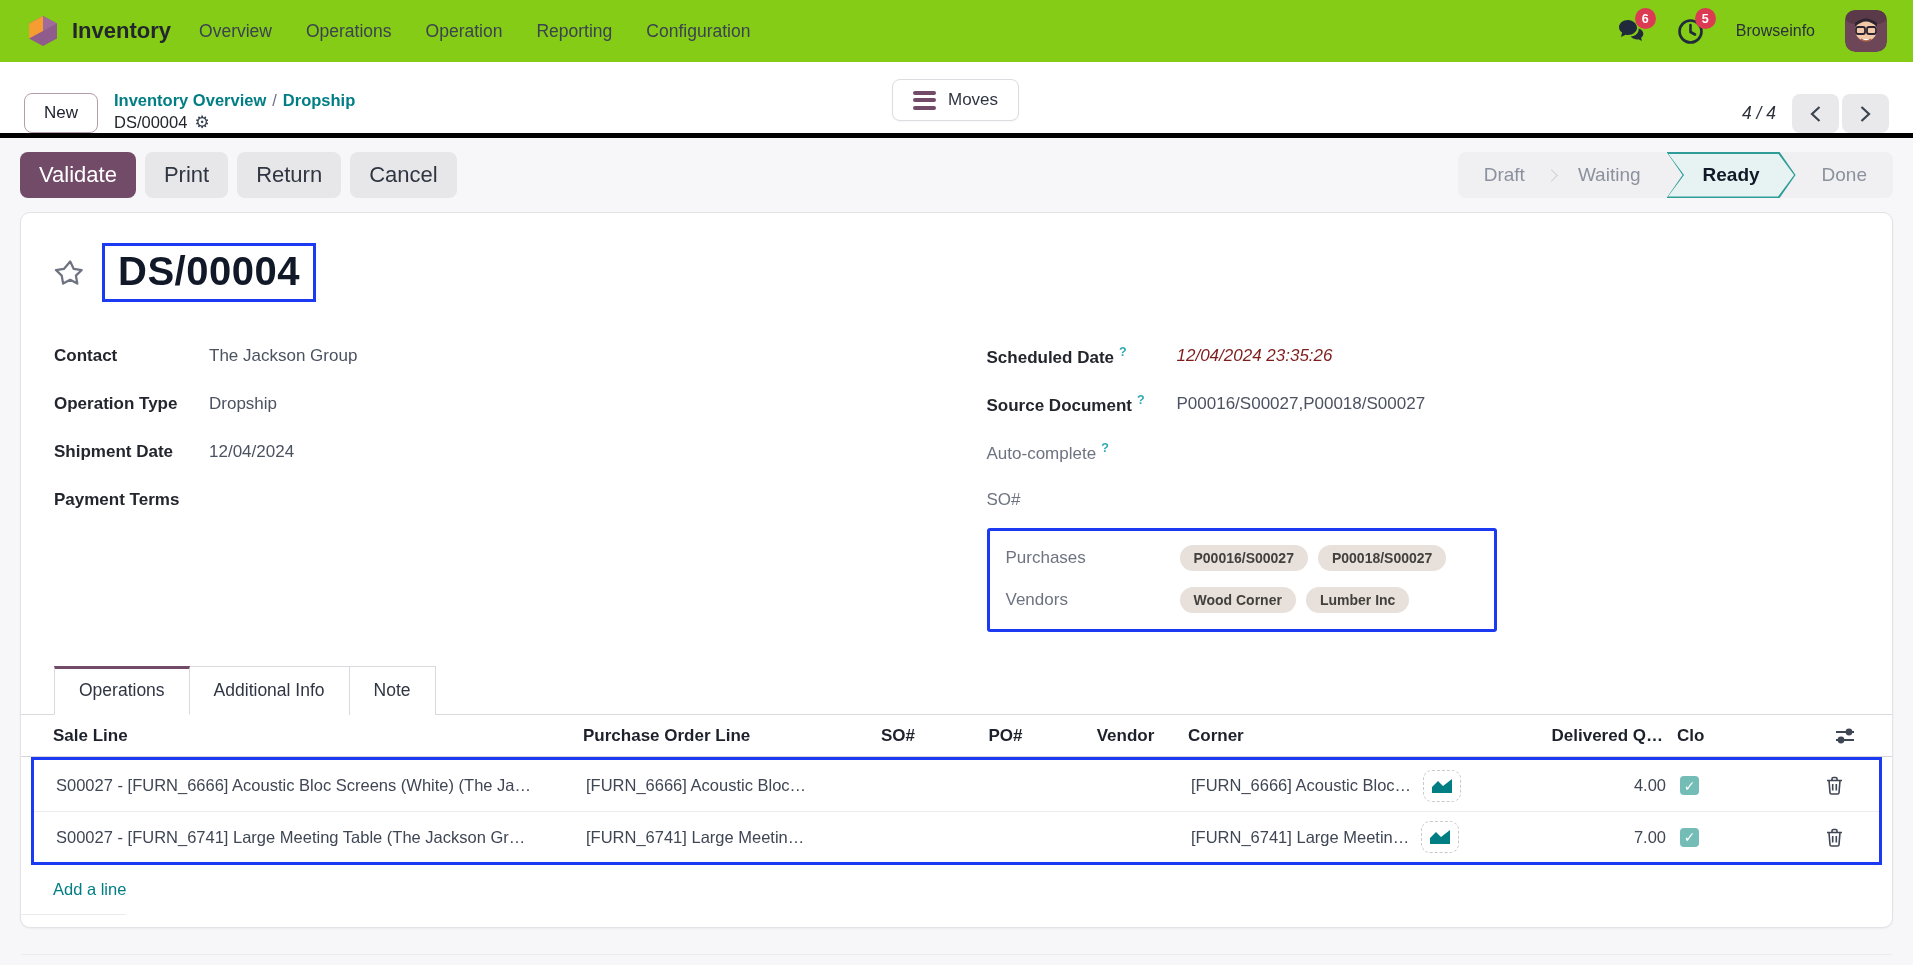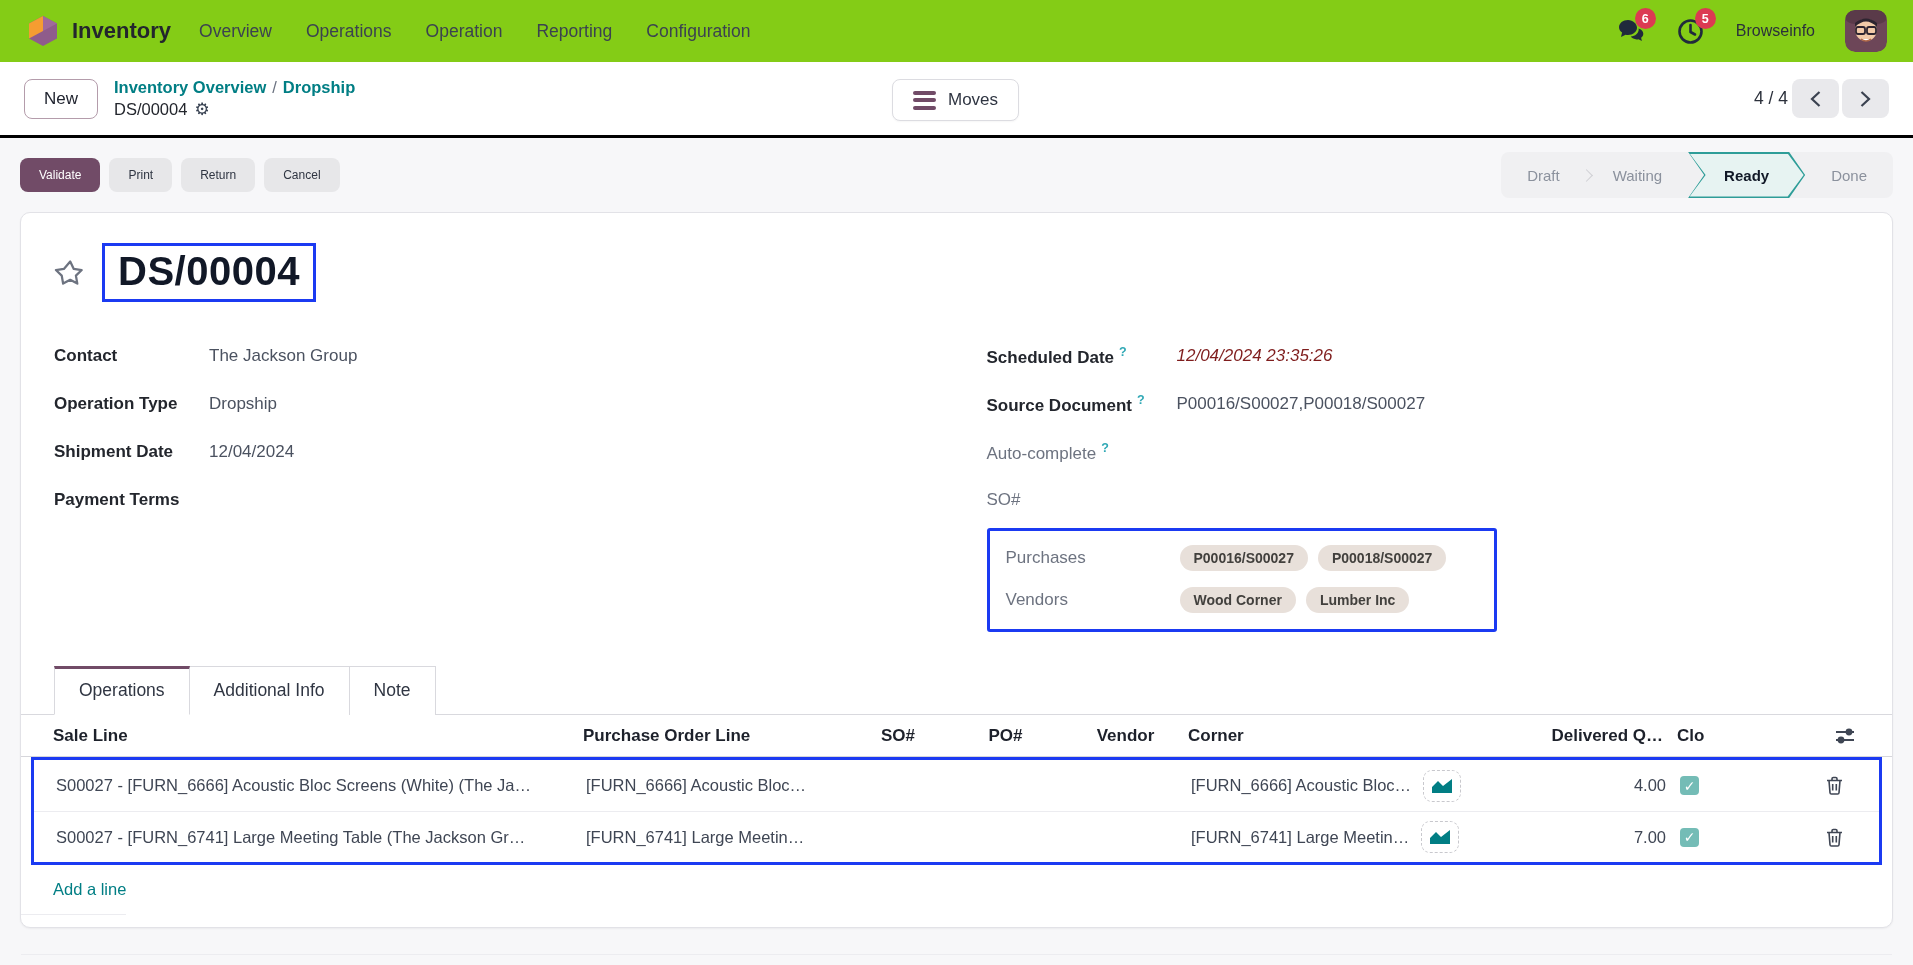--- a/index.html
+++ b/index.html
@@ -13,51 +13,51 @@
   .menu { display:flex; align-items:center; gap:34px; }
   .menu-item { font-size:17.5px; color:#3b4250; cursor:pointer; }
   .nav-right { margin-left:auto; display:flex; align-items:center; gap:30px; }
   .icon-badge { position:relative; width:30px; height:30px; display:flex; align-items:center; justify-content:center; cursor:pointer; }
   .badge { position:absolute; top:-8px; right:-10px; background:#dc3a52; color:#fff; font-size:12.5px;
     font-weight:700; min-width:21px; height:21px; border-radius:999px; display:flex; align-items:center; justify-content:center; padding:0 5px; }
   .user-name { font-size:16px; color:#2b303b; }
   .avatar { width:42px; height:42px; border-radius:10px; overflow:hidden; cursor:pointer; }
 
   
-  .control-panel { height:76px; background:#fff; display:flex; align-items:center; padding:0 24px;
-    border-bottom:3px solid #000000; position:relative; }
+  .control-panel { height:76px; background:#fff; display:flex; align-items:flex-end; padding:0 24px;
+    border-bottom:5px solid #000000; position:relative; }
   .btn-new { background:#fff; border:1px solid #b49cab; border-radius:8px; padding:9px 19px;
     font-size:17px; color:#212530; cursor:pointer; font-family:inherit; }
   .crumbs { margin-left:16px; display:flex; flex-direction:column; gap:2px; }
   .crumb-line1 { font-size:16.5px; font-weight:700; color:#017e84; }
   .crumb-line1 .sep { color:#6b7280; font-weight:400; padding:0 6px; }
   .crumb-link { cursor:pointer; }
   .crumb-line2 { font-size:16.5px; color:#23262d; display:flex; align-items:center; gap:7px; }
   .gear { font-size:17px; color:#374151; cursor:pointer; }
   .btn-moves { position:absolute; left:892px; top:17px; display:flex; align-items:center; gap:12px;
     background:#fff; border:1px solid #dcdce1; border-radius:8px; padding:10px 20px; cursor:pointer;
     box-shadow:0 1px 2px rgba(0,0,0,.04); }
   .hamburger { display:flex; flex-direction:column; gap:3.5px; }
   .hamburger span { width:23px; height:4px; background:#714b67; border-radius:2px; }
   .moves-label { font-size:17px; color:#2f3542; }
-  .pager { margin-left:auto; display:flex; align-items:center; gap:4px; }
+  .pager { margin-left:auto; display:flex; align-items:center; gap:16px;font-style:italic; }
   .pager-count { font-size:17.5px; color:#2b303b; }
   .pager-btns { display:flex; gap:3px; }
   .pager-btn { width:47px; height:39px; background:#e9e9ec; border:none; border-radius:8px;
     display:flex; align-items:center; justify-content:center; cursor:pointer; }
 
   
   .content { padding:14px 20px 0; }
   .action-row { display:flex; align-items:center; margin-bottom:14px; }
   .action-btns { display:flex; gap:9px; }
-  .btn { border:none; border-radius:8px; padding:10px 19px; font-size:12px; cursor:pointer; font-family:inherit; }
+  .btn { border:none; border-radius:8px; padding:10px 19px; font-size:22px; cursor:pointer; font-family:inherit; }
   .btn-primary { background:#714b67; color:#fff; }
   .btn-secondary { background:#e7e7e9; color:#2f3542; }
   .statusbar { margin-left:auto; background:#f0f0f2; border-radius:8px; display:flex; align-items:stretch;
-    height:46px; font-size:15px; color:#8b919d; overflow:hidden; }
+    height:46px; font-size:19px; color:#8b919d; overflow:hidden; }
   .step { display:flex; align-items:center; padding:0 26px; cursor:pointer; position:relative; }
   .step-sep { align-self:center; width:9px; height:9px; border-top:1.5px solid #cfcfd4; border-right:1.5px solid #cfcfd4;
     transform:rotate(45deg); margin:0 -4px; }
   .step.active { padding:0 36px; color:#111827; font-weight:700; }
   .step.active .a-bg, .step.active .a-fg { position:absolute; content:""; 
     clip-path:polygon(0 0, calc(100% - 16px) 0, 100% 50%, calc(100% - 16px) 100%, 0 100%, 16px 50%); }
   .step.active .a-bg { inset:0; background:#2e9d98; }
   .step.active .a-fg { inset:1.5px; background:#e7f3f2; }
   .step.active .s-label { position:relative; z-index:1; }
 

